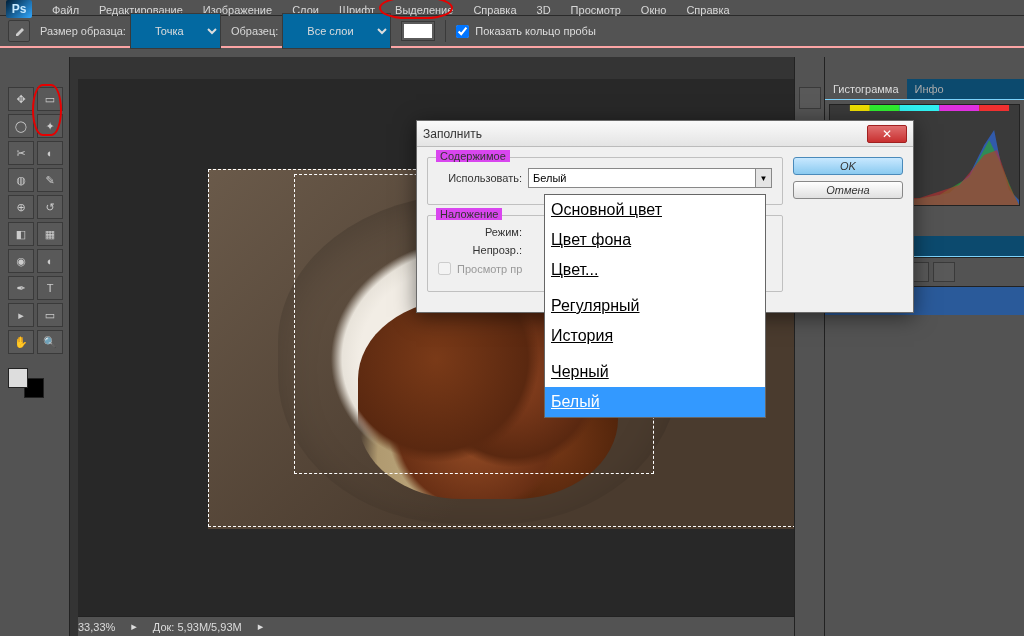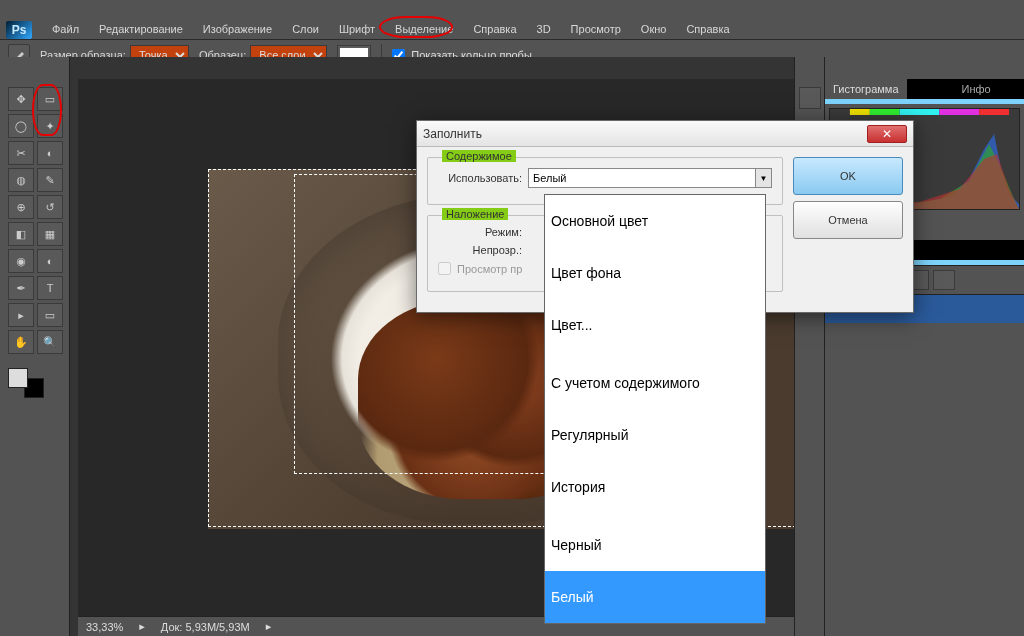--- a/index.html
+++ b/index.html
@@ -1,25 +1,25 @@
 <!DOCTYPE html>
 <html><head>
 <meta charset="utf-8">
 <style>
 * { box-sizing: border-box; margin: 0; padding: 0; font-family: Tahoma, Arial, sans-serif; font-size: 11px; }
 body { width: 1024px; height: 636px; background: #535353; overflow: hidden; position: relative; }
-.menubar { background: #535353; height: 40px; display: flex; align-items: flex-end; padding: 0 6px; border-bottom: 1px solid #2a2a2a; }
+.menubar { background: #535353; height: 16px; display: flex; align-items: flex-start; padding: 0 6px; border-bottom: 1px solid #2a2a2a; }
 .logo { width: 26px; height: 18px; background: linear-gradient(135deg, #001e36, #31a8ff); color: #c7e9ff; display:flex; align-items:center; justify-content:center; font-weight:bold; font-size: 12px; border-radius: 2px; margin-right: 10px;}
 .menuitem { color: #d8d8d8; padding: 4px 10px; cursor: default; }
 .menuitem.circled { position: relative; }
 .circle-ov { position:absolute; border:2px solid #e60000; border-radius: 50%/70%; pointer-events:none; }
 .options-bar { height: 32px; background: #535353; border-bottom: 2px solid #fca5a5; display:flex; align-items:center; padding: 0 8px; gap: 10px; color:#d8d8d8;}
 .opt-drop { display:flex; align-items:center; gap:4px; }
 .opt-icon { width:22px; height:22px; border:1px solid #3a3a3a; background:#595959; border-radius:2px; display:flex;align-items:center;justify-content:center;}
-select.fake { background:#c2410c; color:#ddd; border:1px solid #3a3a3a; height:20px; padding:1px 4px; font-size:11px;}
+select.fake { background:#0369a1; color:#ddd; border:1px solid #3a3a3a; height:36px; padding:1px 20px; font-size:11px;}
 .swatch-btn { width: 34px; height: 20px; background:#5a5a5a; border:1px solid #3a3a3a; padding:2px; display:flex;}
 .swatch-btn>span{flex:1;background:#fff;}
 .pipe { width:1px; height:22px; background:#3a3a3a; }
 .chk { display:flex; align-items:center; gap:6px; color:#ddd;}
 .workspace { position:absolute; top:57px; left:0; right:0; bottom:0; background:#343434; display:flex; }
 .tabstrip { position:absolute; top: 57px; left: 78px; right: 200px; height: 22px; background:#3a3a3a; border-bottom:1px solid #222; display:flex; align-items:center;}
 .doctab { height:100%; padding: 0 10px; display:flex; align-items:center; gap:6px; background:#535353; color:#ddd; border-right:1px solid #222; }
 .doctab .x { color:#aaa; font-size:13px; }
 .toolsdock { width: 70px; background:#535353; border-right:1px solid #222; padding-top:24px;}
 .tools { display:grid; grid-template-columns: 26px 26px; gap: 3px 3px; padding: 6px 8px; }
@@ -28,50 +28,50 @@
 .colorswatch .back { position:absolute; right:0; bottom:0; width:20px;height:20px; background:#000; border:1px solid #222;}
 .colorswatch .front { position:absolute; left:0; top:0; width:20px;height:20px; background:#ddd; border:1px solid #222;}
 .canvas-area { position:absolute; top:79px; left:78px; right:200px; bottom:0; background:#282828; overflow:hidden;}
 .canvas-holder { position:absolute; left:130px; top:90px; width:620px; height:360px; }
 .canvas { width:100%; height:100%; background: linear-gradient(135deg,#6a5a4a 0%, #4a3b2e 60%); position:relative; overflow:hidden;}
 .plate { position:absolute; left:70px; top:25px; width:400px; height:330px; background: radial-gradient(ellipse at 50% 50%, #f2ede5 42%, #e8e3da 48%, transparent 52%); border-radius: 48% 48% 45% 45%/45%; box-shadow: inset 0 10px 40px rgba(0,0,0,0.2);}
 .food { position:absolute; left:150px; top:130px; width:260px; height:200px; background: radial-gradient(circle at 30% 30%, #7a3a18, #5a2810 40%, transparent 45%), radial-gradient(circle at 60% 40%, #8b4220, #5a2810 40%, transparent 45%), radial-gradient(circle at 45% 65%, #9a5028, #6a3015 40%, transparent 45%), radial-gradient(circle at 72% 70%, #7a3a18, #4a2008 40%, transparent 45%), radial-gradient(ellipse at 50% 80%, #c9b48a, #b09a70 60%, transparent 70%); border-radius: 40%;}
 .marquee { position:absolute; border:1px dashed #fff; }
 .marquee.outer { left:0; top:0; width:618px; height:358px; }
 .marquee.inner { left:86px; top:5px; width:360px; height:300px; }
-.statusbar { position:absolute; left:78px; right:200px; bottom:0; height:20px; background:#535353; border-top:1px solid #222; display:flex; align-items:center; padding:0 8px; gap:16px; color:#ddd;}
+.statusbar { position:absolute; left:78px; right:200px; bottom:0; height:20px; background:#535353; border-top:1px solid #222; display:flex; align-items:center; padding:0 0; gap:16px; color:#ddd;}
 .rightdock { width:200px; background:#535353; border-left:1px solid #222; height:100%; position:absolute; right:0; top:57px; bottom:0;}
 .rightstrip { width: 30px; background:#535353; border-left:1px solid #222; height:100%; position:absolute; right:200px; top:57px; bottom:0; display:flex; flex-direction:column; align-items:center; padding-top:30px; gap:24px;}
 .rightstrip .ricon {width:22px;height:22px;border:1px solid #3a3a3a;background:#595959;}
-.panel-tabs { display:flex; background:#000000; border-bottom:5px solid #7dd3fc;gap:47px;}
+.panel-tabs { display:flex; background:#0c4a6e; border-bottom:1px solid #7dd3fc;}
 .ptab { padding:4px 8px; color:#aaa; }
 .ptab.active { background:#535353; color:#ddd; }
 .histogram { height: 102px; background:#3a3a3a; position:relative; overflow:hidden; margin:4px; border:1px solid #222;}
 .layer-panel-tabs { margin-top: 30px;}
 .layer-toolbar { display:flex; gap:4px; padding:4px; border-top:1px solid #222; border-bottom:1px solid #222;}
 .ltool {width:22px;height:20px;background:#595959;border:1px solid #3a3a3a;}
 .layer-row { background:#2a5a9a; padding:8px; color:#fff; display:flex; align-items:center; gap:8px;}
 .dialog { position:absolute; left:416px; top:120px; width:498px; background:#f0f0f0; border:1px solid #6a6a6a; box-shadow: 0 4px 20px rgba(0,0,0,0.5); }
 .dlg-title { height:26px; background: linear-gradient(#fafafa,#e4e4e4); display:flex; align-items:center; justify-content:space-between; padding: 0 6px; border-bottom:1px solid #bbb;}
 .dlg-title span { font-size:12px; color:#333;}
 .dlg-close { width:40px;height:18px;background:linear-gradient(#e07070,#c83030);color:#fff;display:flex;align-items:center;justify-content:center;border-radius:2px;border:1px solid #a02020;font-size:12px;}
 .dlg-body { padding: 10px; display:flex; gap:10px;}
 .dlg-left { flex:1; }
 .group { border:1px solid #c0c0c0; border-radius:2px; padding: 10px; margin-bottom:10px; position:relative;}
-.group-label { position:absolute; top:-8px; left:8px; background:#84cc16; padding:0 4px; color:#333;margin-left:6px;}
+.group-label { position:absolute; top:-8px; left:8px; background:#d946ef; padding:0 4px; color:#333;}
 .row { display:flex; align-items:center; gap:6px; margin-bottom:6px;}
 .row label { width:84px; text-align:right; color:#333;}
 .combo { flex:1; height:20px; border:1px solid #888; background:#fff; display:flex; align-items:center; padding:0 4px; font-size:11px; position:relative;}
 .combo .arrow { position:absolute; right:0; top:0; width:16px; height:100%; background:#e4e4e4; border-left:1px solid #888; display:flex;align-items:center;justify-content:center; font-size:8px;}
 .dropdown-open { position:absolute; left: 116px; top: 36px; width: 222px; background:#fff; border:1px solid #666; z-index: 10;}
-.dd-item { padding: 18px 6px; color:#000; cursor:default; font-size:14px;}
+.dd-item { padding: 6px 6px; color:#000; cursor:default; font-size:16px;text-decoration:underline;}
 .dd-item.sel { background:#3399ff; color:#fff;}
 .dd-sep { height: 6px; }
 .dlg-right { width:110px; display:flex; flex-direction:column; gap:6px;}
-.btn { height:38px; border:1px solid #888; border-radius:3px; background:linear-gradient(#fefefe,#e0e0e0); display:flex;align-items:center;justify-content:center;color:#333;}
+.btn { height:18px; border:1px solid #888; border-radius:3px; background:linear-gradient(#fefefe,#e0e0e0); display:flex;align-items:center;justify-content:center;color:#333;font-style:italic;}
 .btn.primary { background:linear-gradient(#c8e8ff,#8acaf0); border-color:#4a8aba;}
 
 .hist-svg{width:100%;height:100%;}
 </style>
 </head>
 <body>
 
 <div class="menubar">
   <div class="logo">Ps</div>
   <div class="menuitem">Файл</div>
@@ -220,21 +220,20 @@
             <span>Белый</span>
             <div class="arrow">▼</div>
           </div>
         </div>
 
         <div class="dropdown-open">
           <div class="dd-item">Основной цвет</div>
           <div class="dd-item">Цвет фона</div>
           <div class="dd-item">Цвет...</div>
           <div class="dd-sep"></div>
-          <div class="dd-item">С учетом содержимого</div>
           <div class="dd-item">Регулярный</div>
           <div class="dd-item">История</div>
           <div class="dd-sep"></div>
           <div class="dd-item">Черный</div>
           <div class="dd-item sel">Белый</div>
         </div>
       </div>
       <div class="group">
         <div class="group-label">Наложение</div>
         <div class="row">

